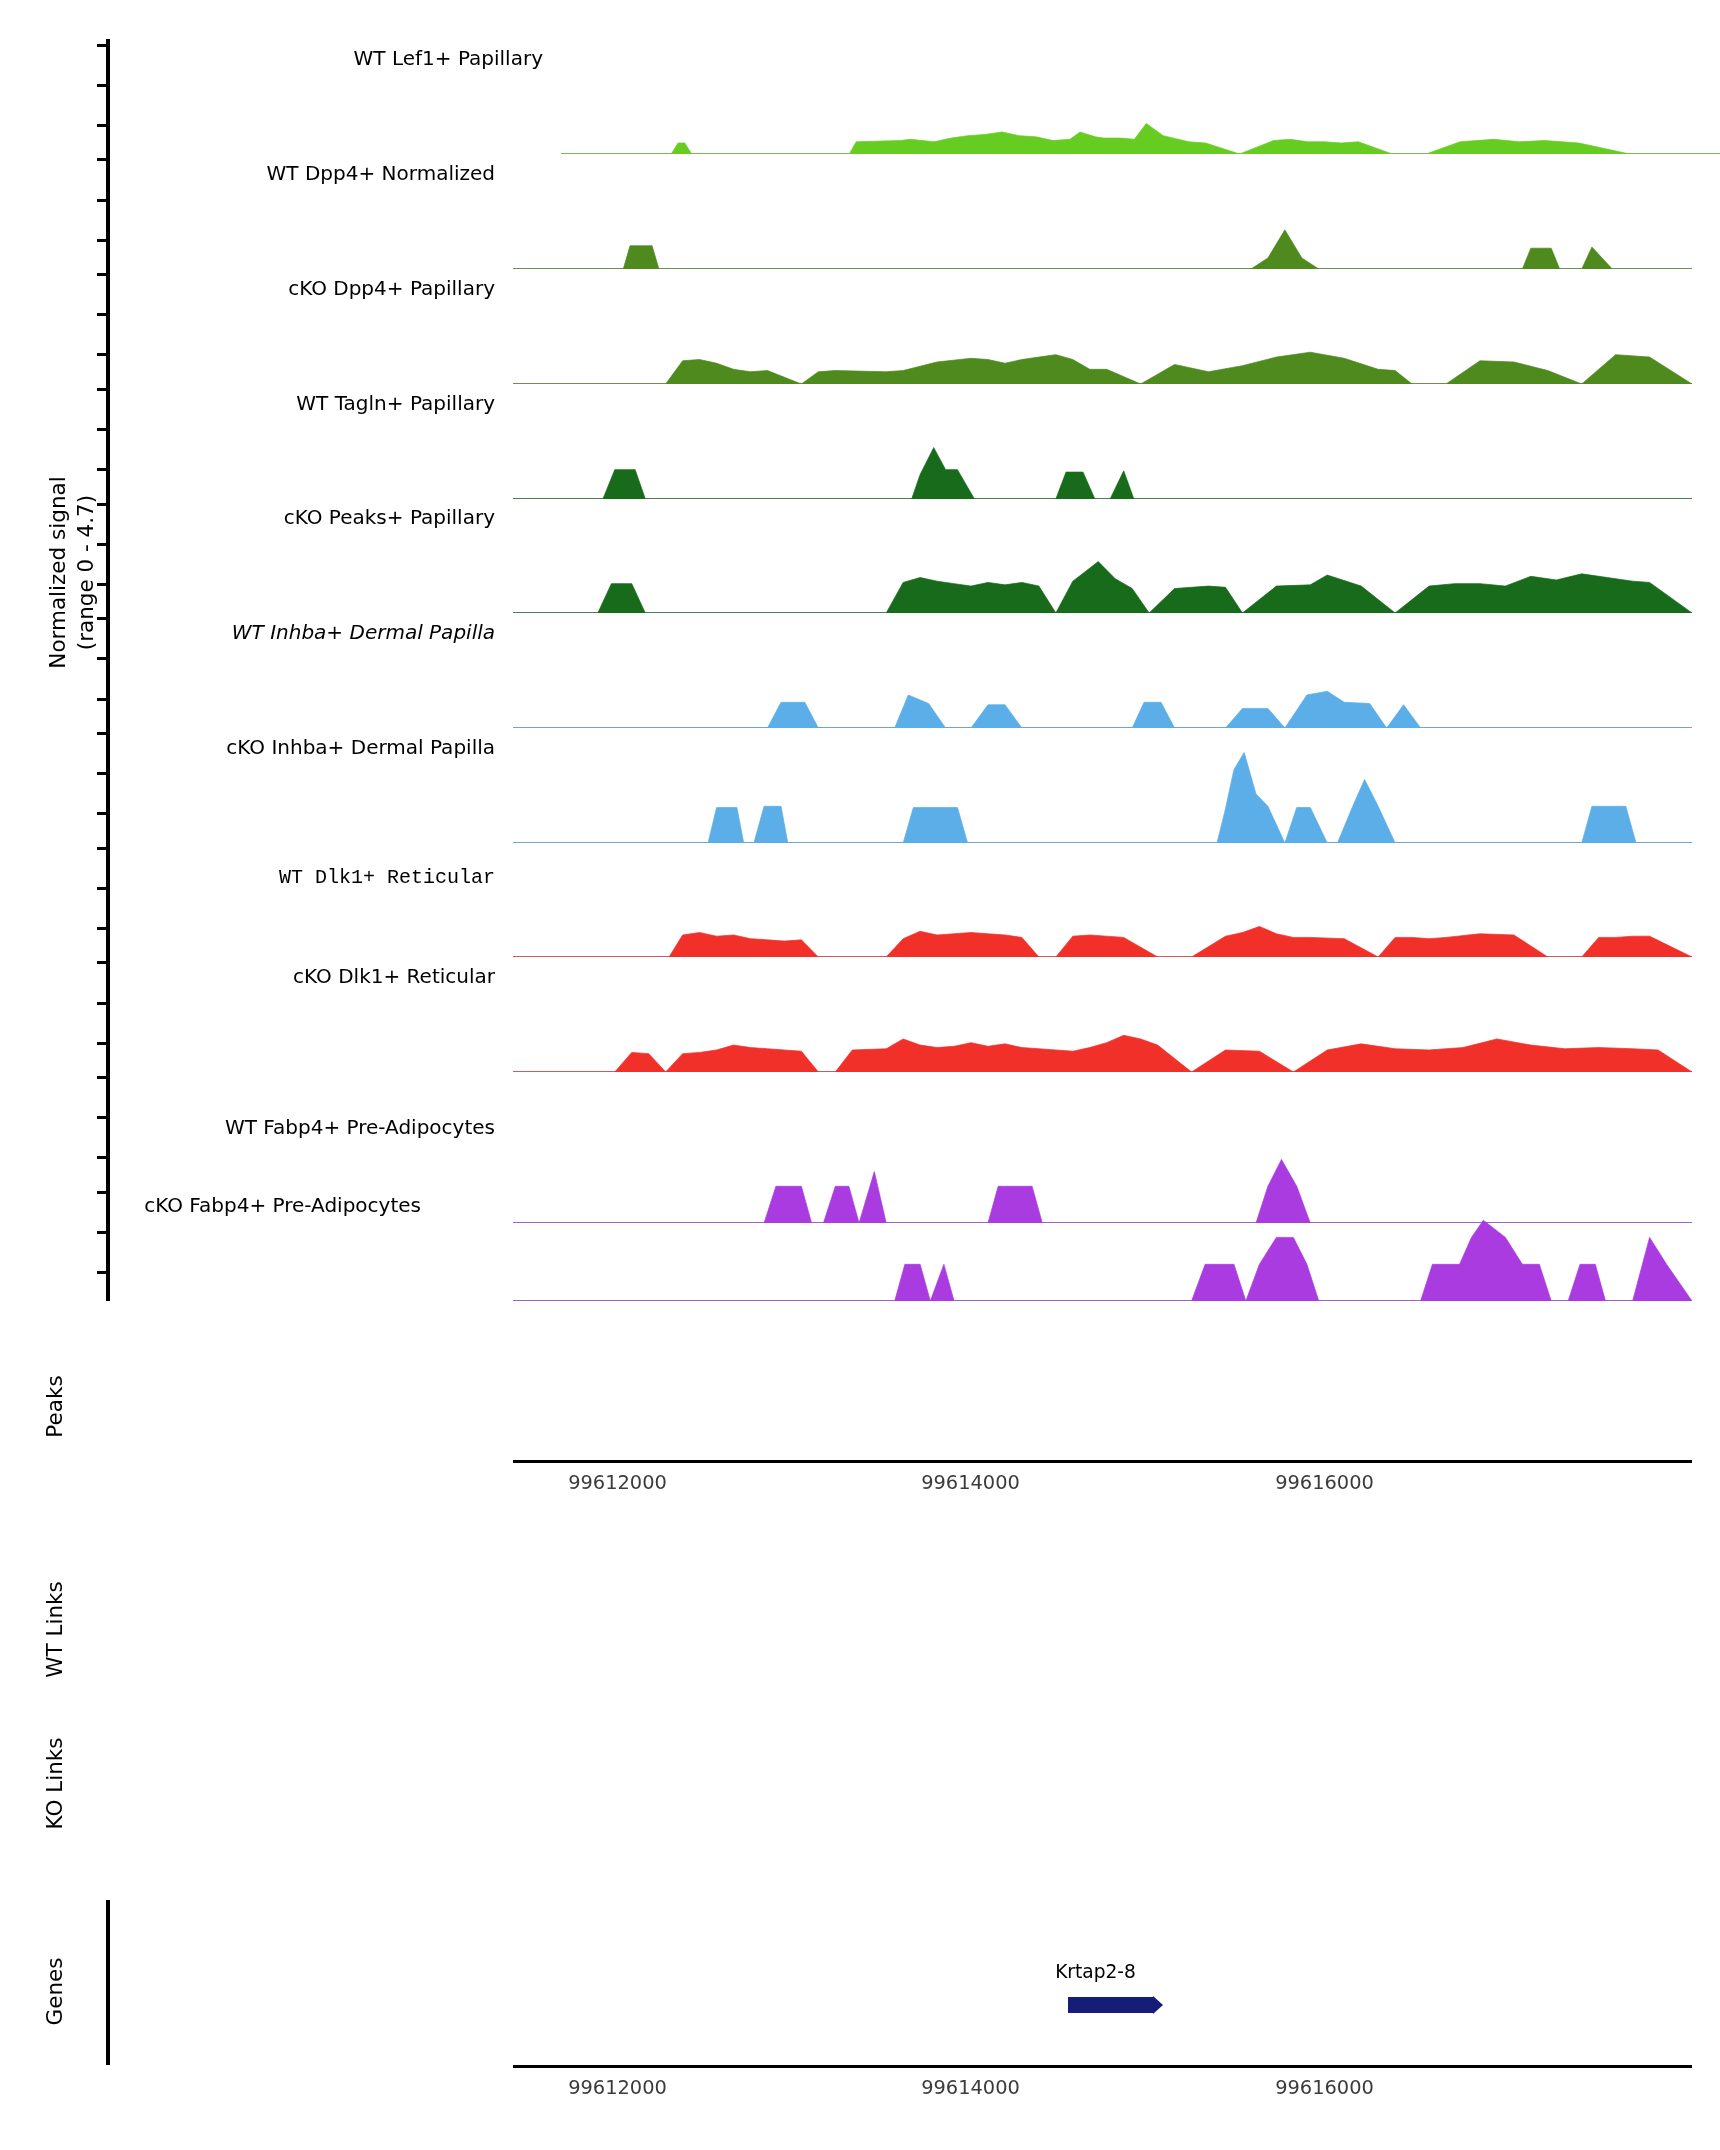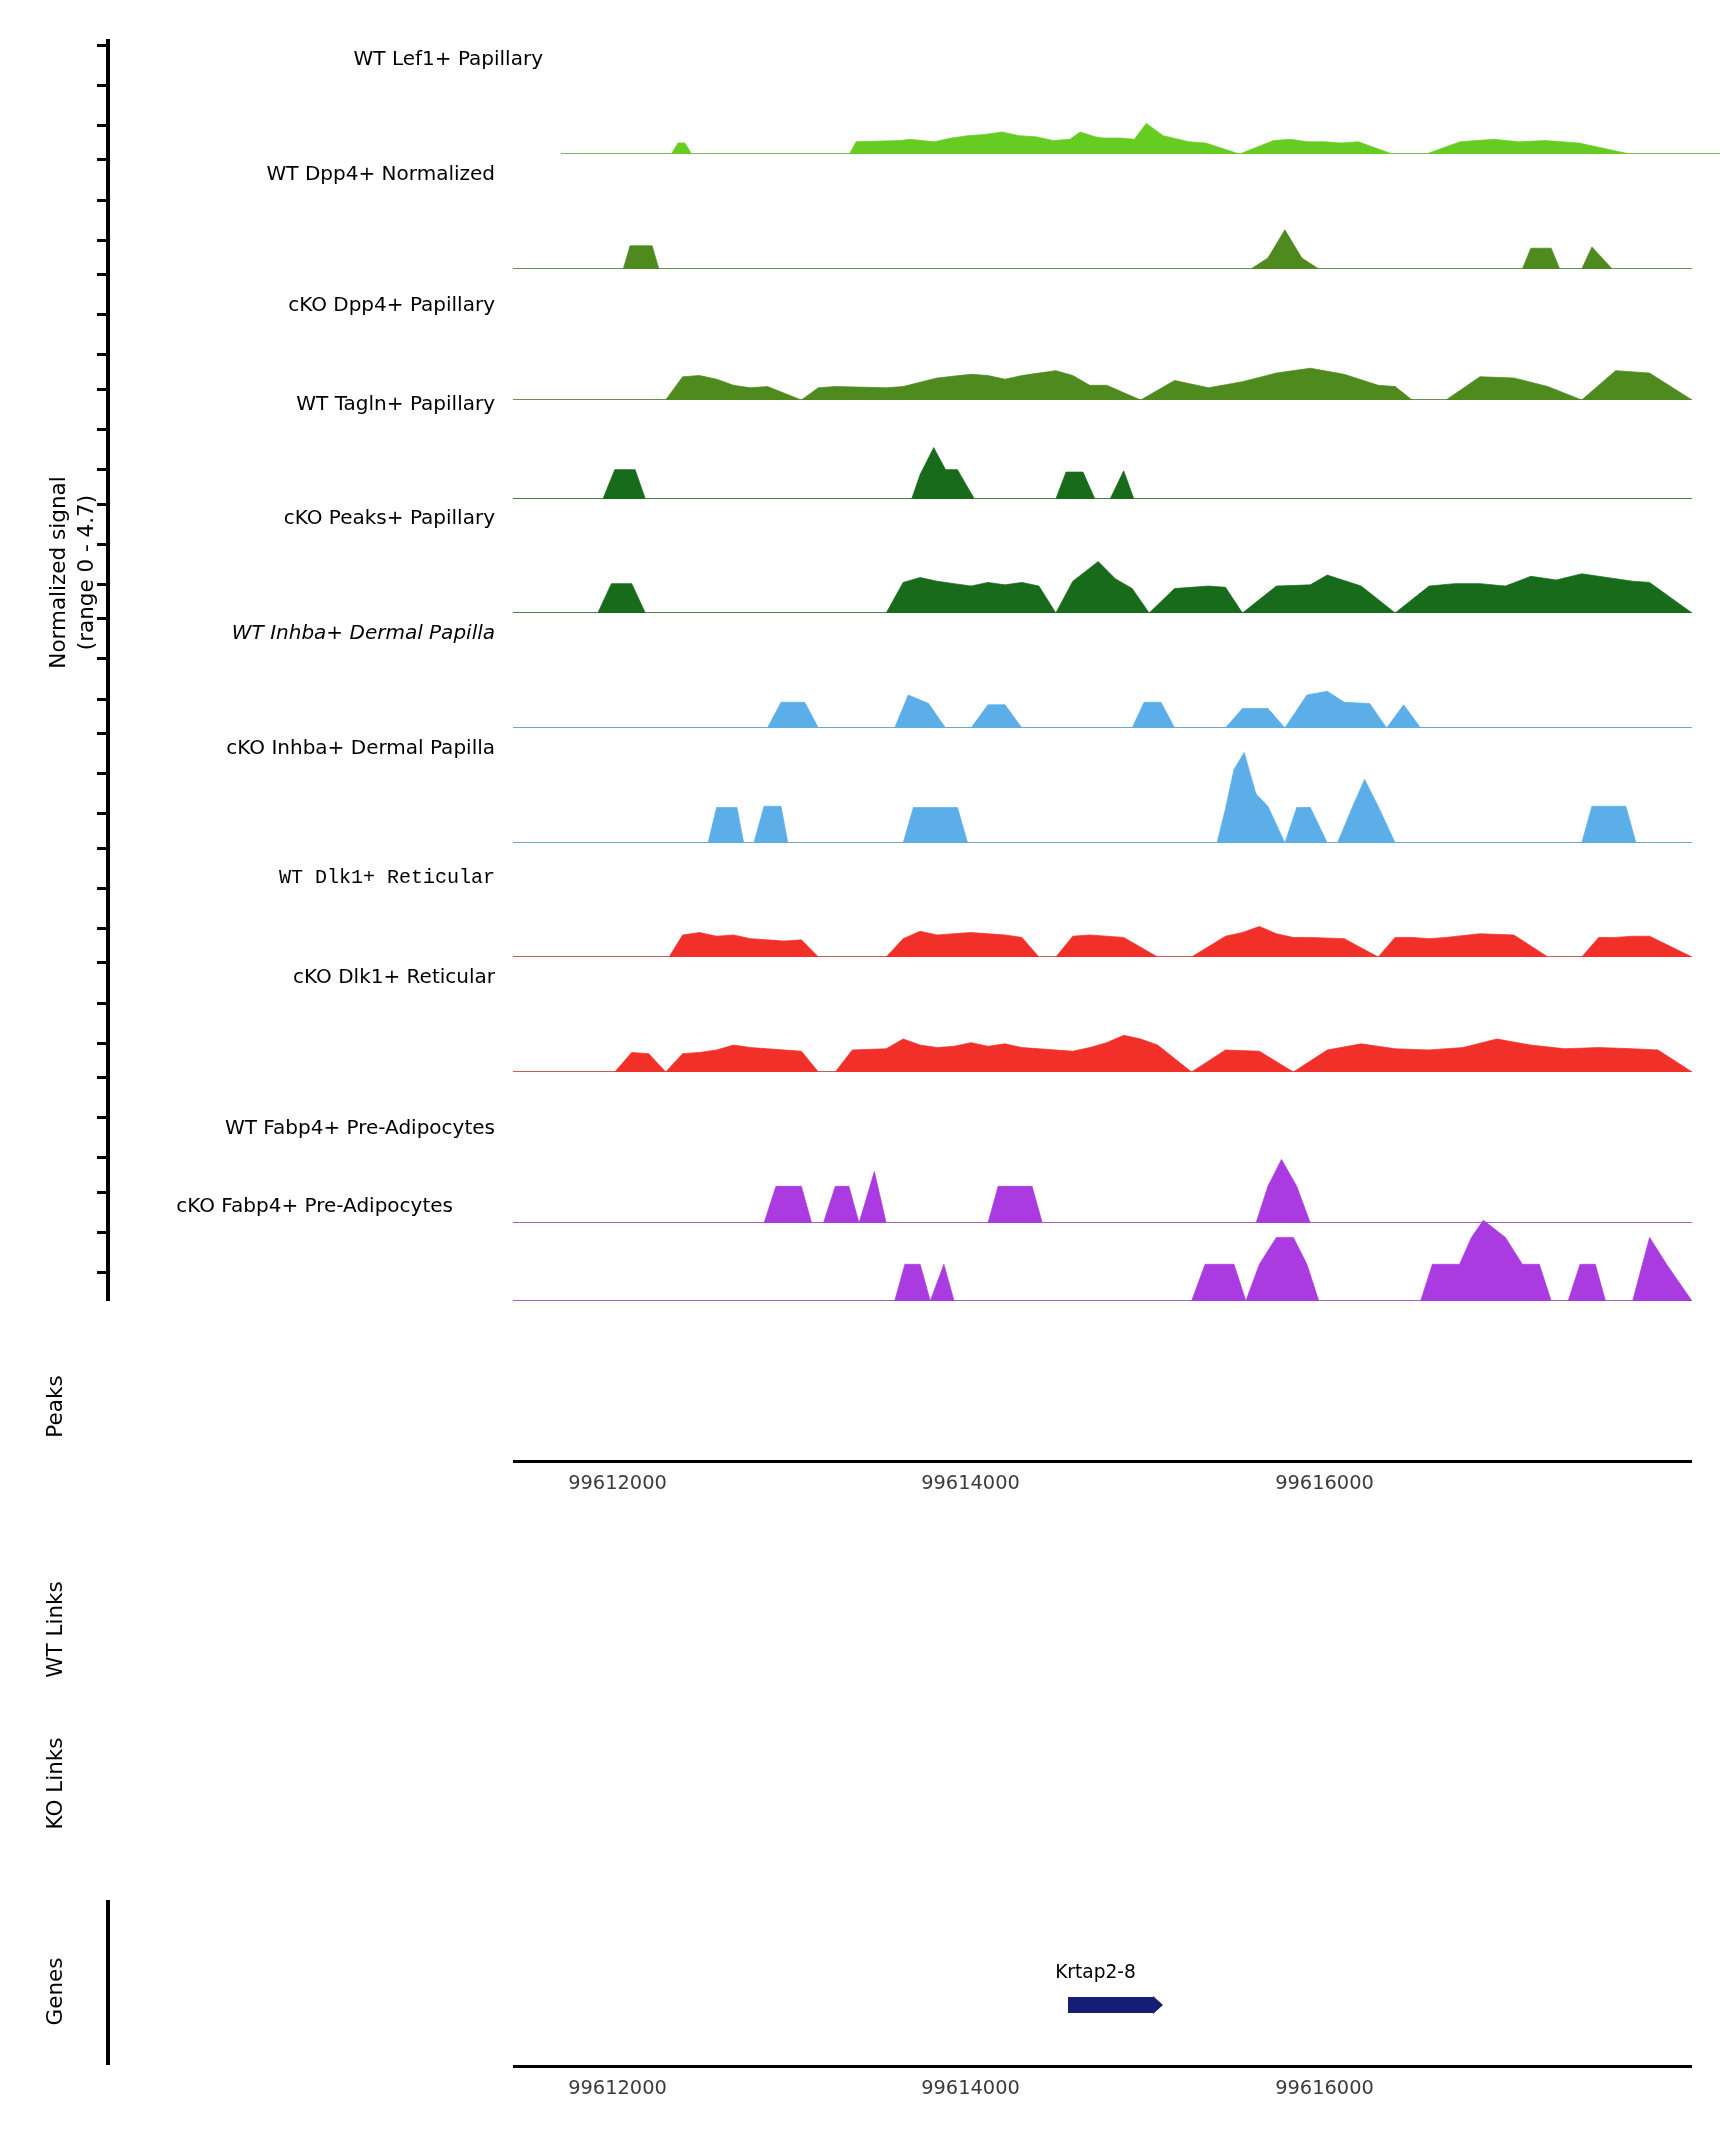--- a/index.html
+++ b/index.html
@@ -204,21 +204,21 @@
       </div>
       <div class="track" style="top: 154px; height: 115px;">
         <div class="track-label" style="right: 1226px; top: 7.2px;">WT Dpp4+ Normalized</div>
         <div class="track-canvas" style="top: 0px; height: 115px;">
           <div class="track-baseline"></div>
           <svg class="track-svg" viewBox="0 0 1644 160" preserveAspectRatio="none">
             <path d="M0.00 160.00 L153.76 160.00 L163.22 127.66 L193.97 127.66 L203.43 160.00 L1028.98 160.00 L1052.63 144.68 L1076.29 105.53 L1099.94 144.68 L1123.60 160.00 L1407.45 160.00 L1419.28 131.06 L1447.67 131.06 L1459.49 160.00 L1490.24 160.00 L1504.44 129.36 L1532.82 160.00 L1644.00 160.00 L1644.00 160 L0.00 160 Z" fill="#4F8A1F" stroke="#4F8A1F" stroke-width="1"></path>
           </svg>
         </div>
       </div>
-      <div class="track" style="top: 269px; height: 115px; margin-top: 16px;">
+      <div class="track" style="top: 269px; height: 115px;">
         <div class="track-label" style="right: 1226px; top: 7.2px;">cKO Dpp4+ Papillary</div>
         <div class="track-canvas" style="top: 0px; height: 115px;">
           <div class="track-baseline"></div>
           <svg class="track-svg" viewBox="0 0 1644 160" preserveAspectRatio="none">
             <path d="M0.00 160.00 L212.89 160.00 L236.55 127.66 L260.20 125.96 L283.86 131.06 L307.51 139.57 L331.17 142.98 L354.82 141.28 L402.13 160.00 L425.78 142.98 L449.44 141.28 L520.40 142.98 L544.06 141.28 L591.37 129.36 L638.68 124.26 L662.33 125.96 L685.99 131.06 L709.64 125.96 L733.29 122.55 L756.95 119.15 L780.60 125.96 L804.26 139.57 L827.91 139.57 L875.22 160.00 L922.53 132.77 L969.84 142.98 L1017.15 134.47 L1064.46 122.55 L1111.77 115.74 L1159.08 124.26 L1206.39 139.57 L1230.04 141.28 L1253.70 160.00 L1301.01 160.00 L1348.32 127.66 L1395.63 129.36 L1442.94 141.28 L1490.24 160.00 L1537.55 119.15 L1584.86 122.55 L1644.00 160.00 L1644.00 160 L0.00 160 Z" fill="#4F8A1F" stroke="#4F8A1F" stroke-width="1"></path>
           </svg>
         </div>
       </div>
       <div class="track" style="top: 384px; height: 115px;">
         <div class="track-label" style="right: 1226px; top: 7.2px;">WT Tagln+ Papillary</div>
@@ -277,21 +277,21 @@
       <div class="track" style="top: 1072px; height: 115px; margin-top: 36px;">
         <div class="track-label" style="right: 1226px; top: 7.2px;">WT Fabp4+ Pre-Adipocytes</div>
         <div class="track-canvas" style="top: 0px; height: 115px;">
           <div class="track-baseline"></div>
           <svg class="track-svg" viewBox="0 0 1644 160" preserveAspectRatio="none">
             <path d="M0.00 160.00 L350.09 160.00 L366.65 108.94 L402.13 108.94 L416.32 160.00 L432.88 160.00 L449.44 108.94 L468.36 108.94 L482.56 160.00 L503.84 88.51 L520.40 160.00 L662.33 160.00 L676.52 108.94 L723.83 108.94 L738.03 160.00 L1036.07 160.00 L1052.63 108.94 L1071.56 71.49 L1092.85 108.94 L1111.77 160.00 L1644.00 160.00 L1644.00 160 L0.00 160 Z" fill="#A93BE0" stroke="#A93BE0" stroke-width="1"></path>
           </svg>
         </div>
       </div>
       <div class="track" style="top: 1186px; height: 115px;">
-        <div class="track-label" style="right: 1268px; top: 7.2px;">cKO Fabp4+ Pre-Adipocytes</div>
+        <div class="track-label" style="right: 1300px; top: 7.2px;">cKO Fabp4+ Pre-Adipocytes</div>
         <div class="track-canvas" style="top: 0px; height: 115px;">
           <div class="track-baseline"></div>
           <svg class="track-svg" viewBox="0 0 1644 160" preserveAspectRatio="none">
             <path d="M0.00 160.00 L532.23 160.00 L546.42 108.94 L567.71 108.94 L581.91 160.00 L600.83 108.94 L615.02 160.00 L946.19 160.00 L965.11 108.94 L1005.32 108.94 L1021.88 160.00 L1040.81 108.94 L1064.46 71.49 L1088.12 71.49 L1107.04 108.94 L1123.60 160.00 L1265.53 160.00 L1282.08 108.94 L1319.93 108.94 L1336.49 71.49 L1353.05 47.66 L1383.80 71.49 L1407.45 108.94 L1431.11 108.94 L1447.67 160.00 L1471.32 160.00 L1487.88 108.94 L1509.17 108.94 L1523.36 160.00 L1561.21 160.00 L1584.86 71.49 L1608.52 108.94 L1644.00 160.00 L1644.00 160 L0.00 160 Z" fill="#A93BE0" stroke="#A93BE0" stroke-width="1"></path>
           </svg>
         </div>
       </div>
     </div>
 
   <div class="section-label" style="left:-25px; top:1394px; width:158px;">Peaks</div>

